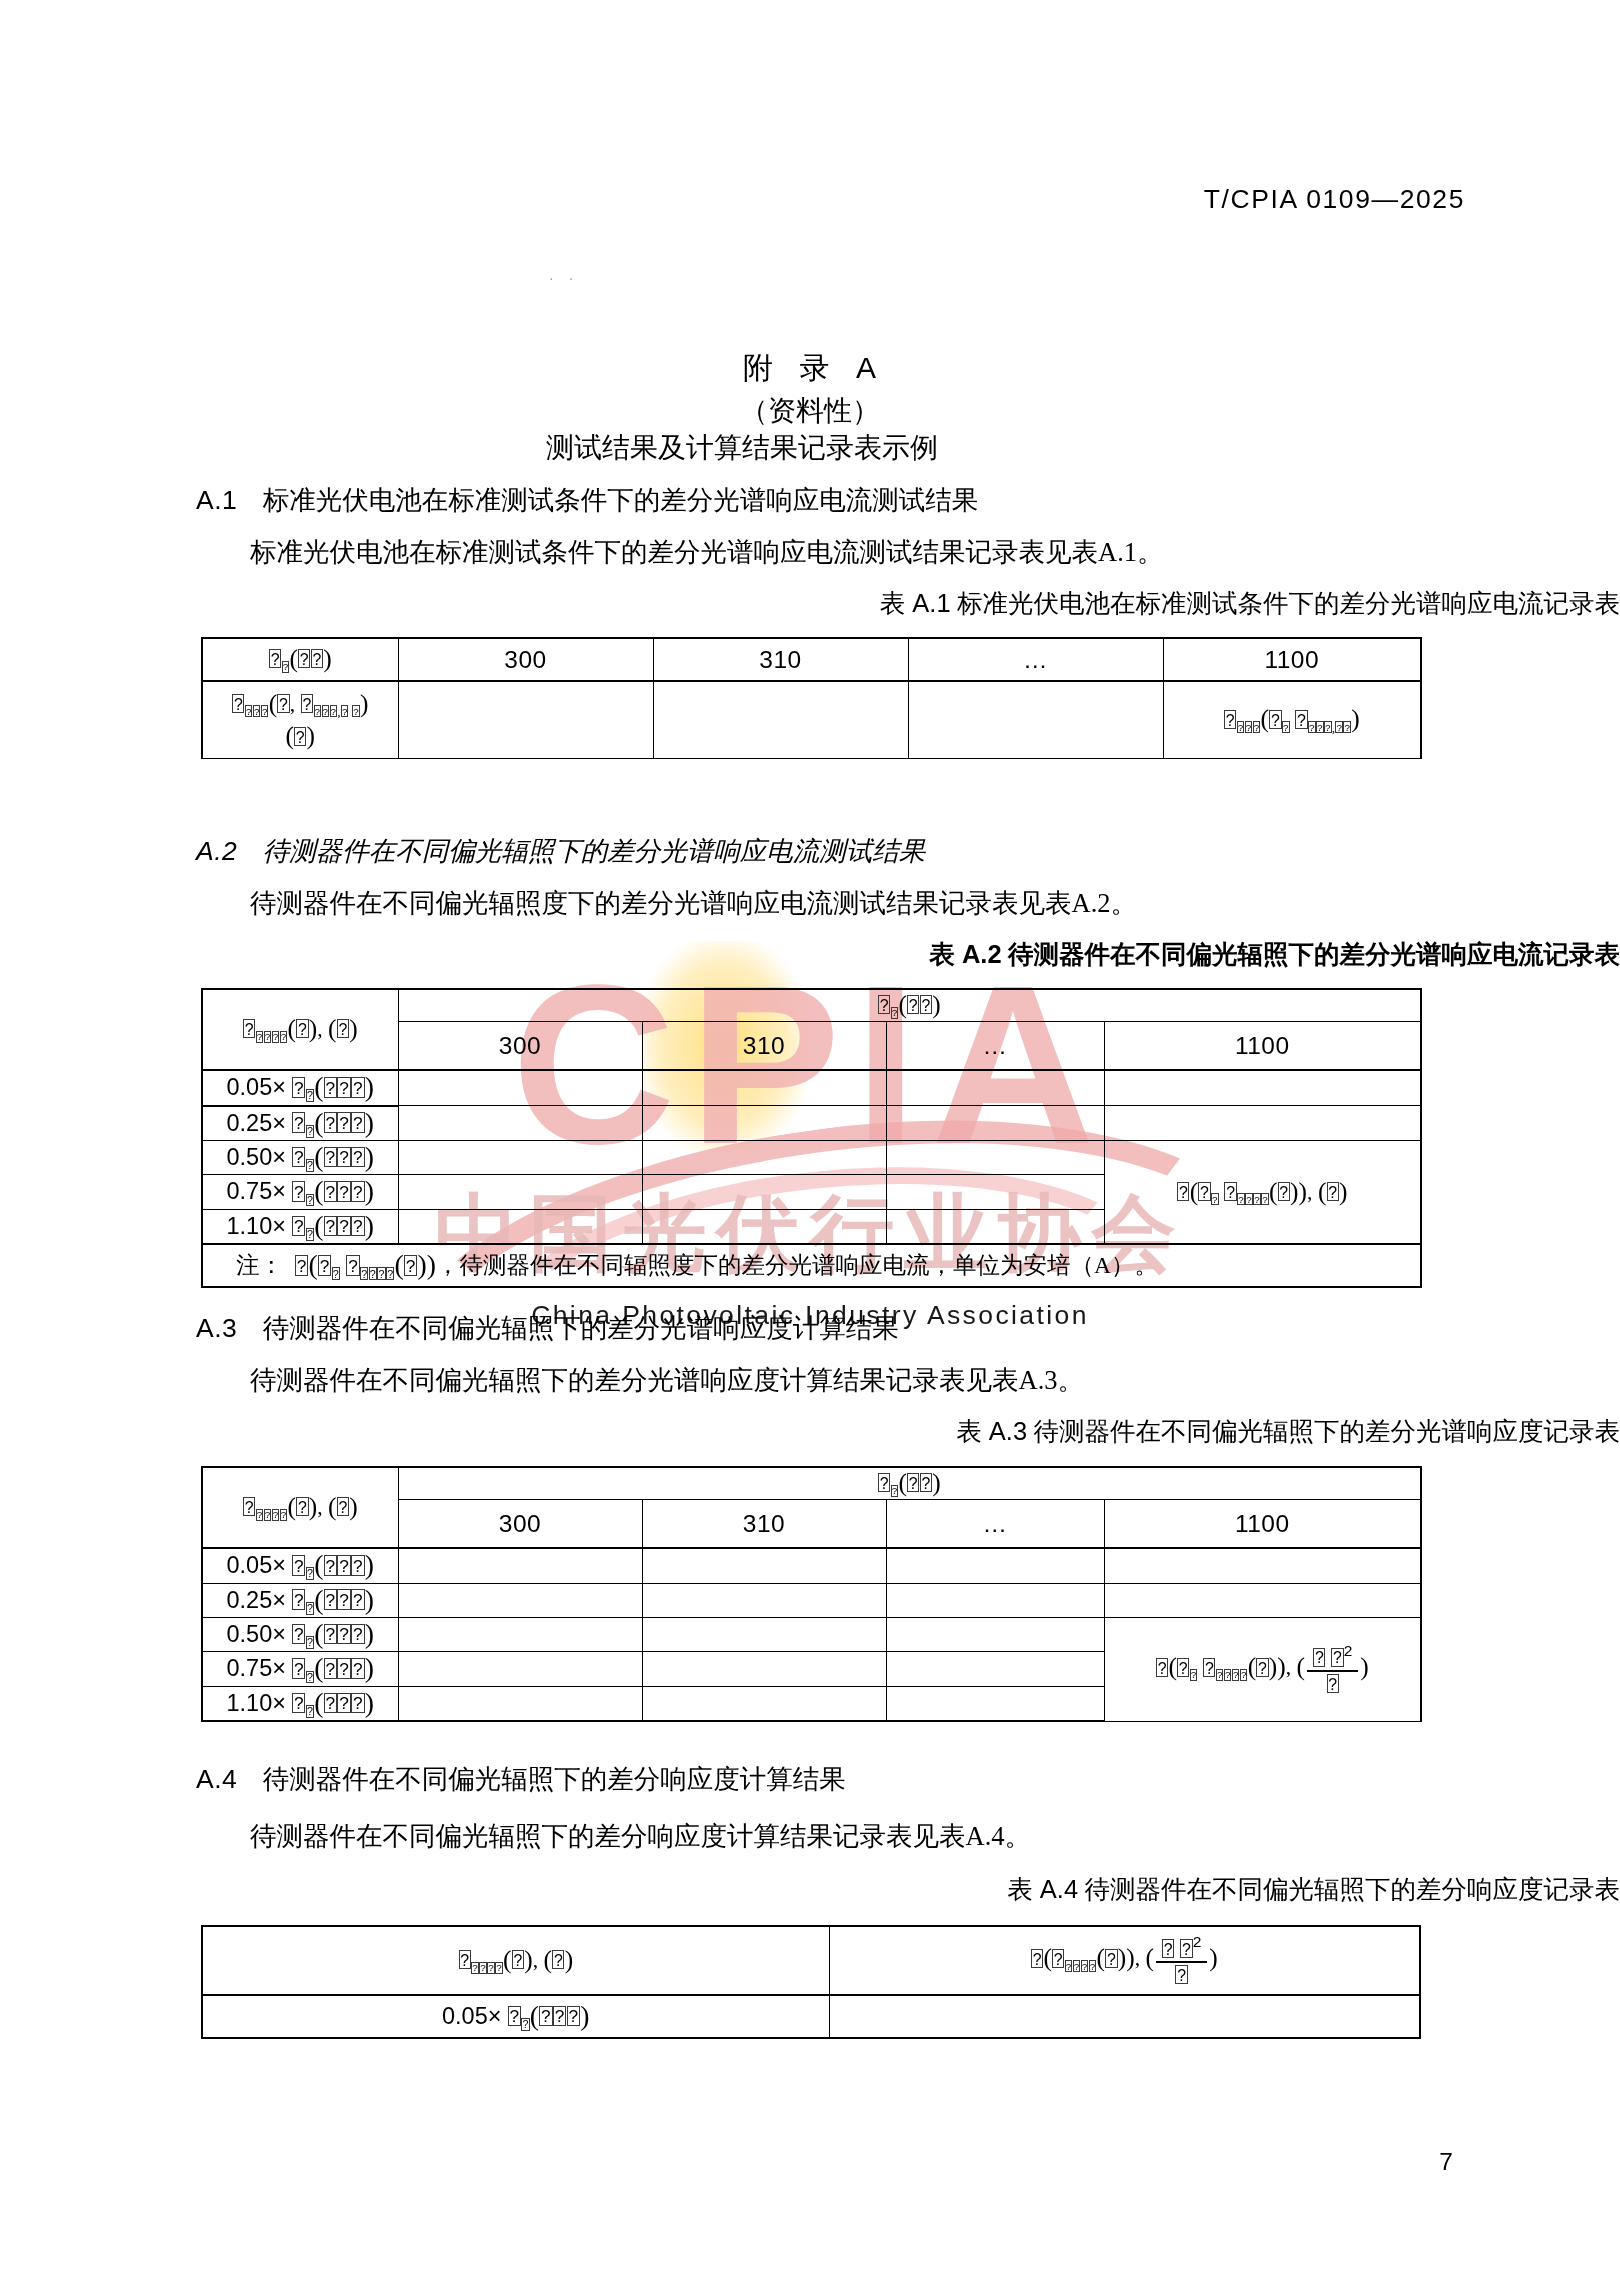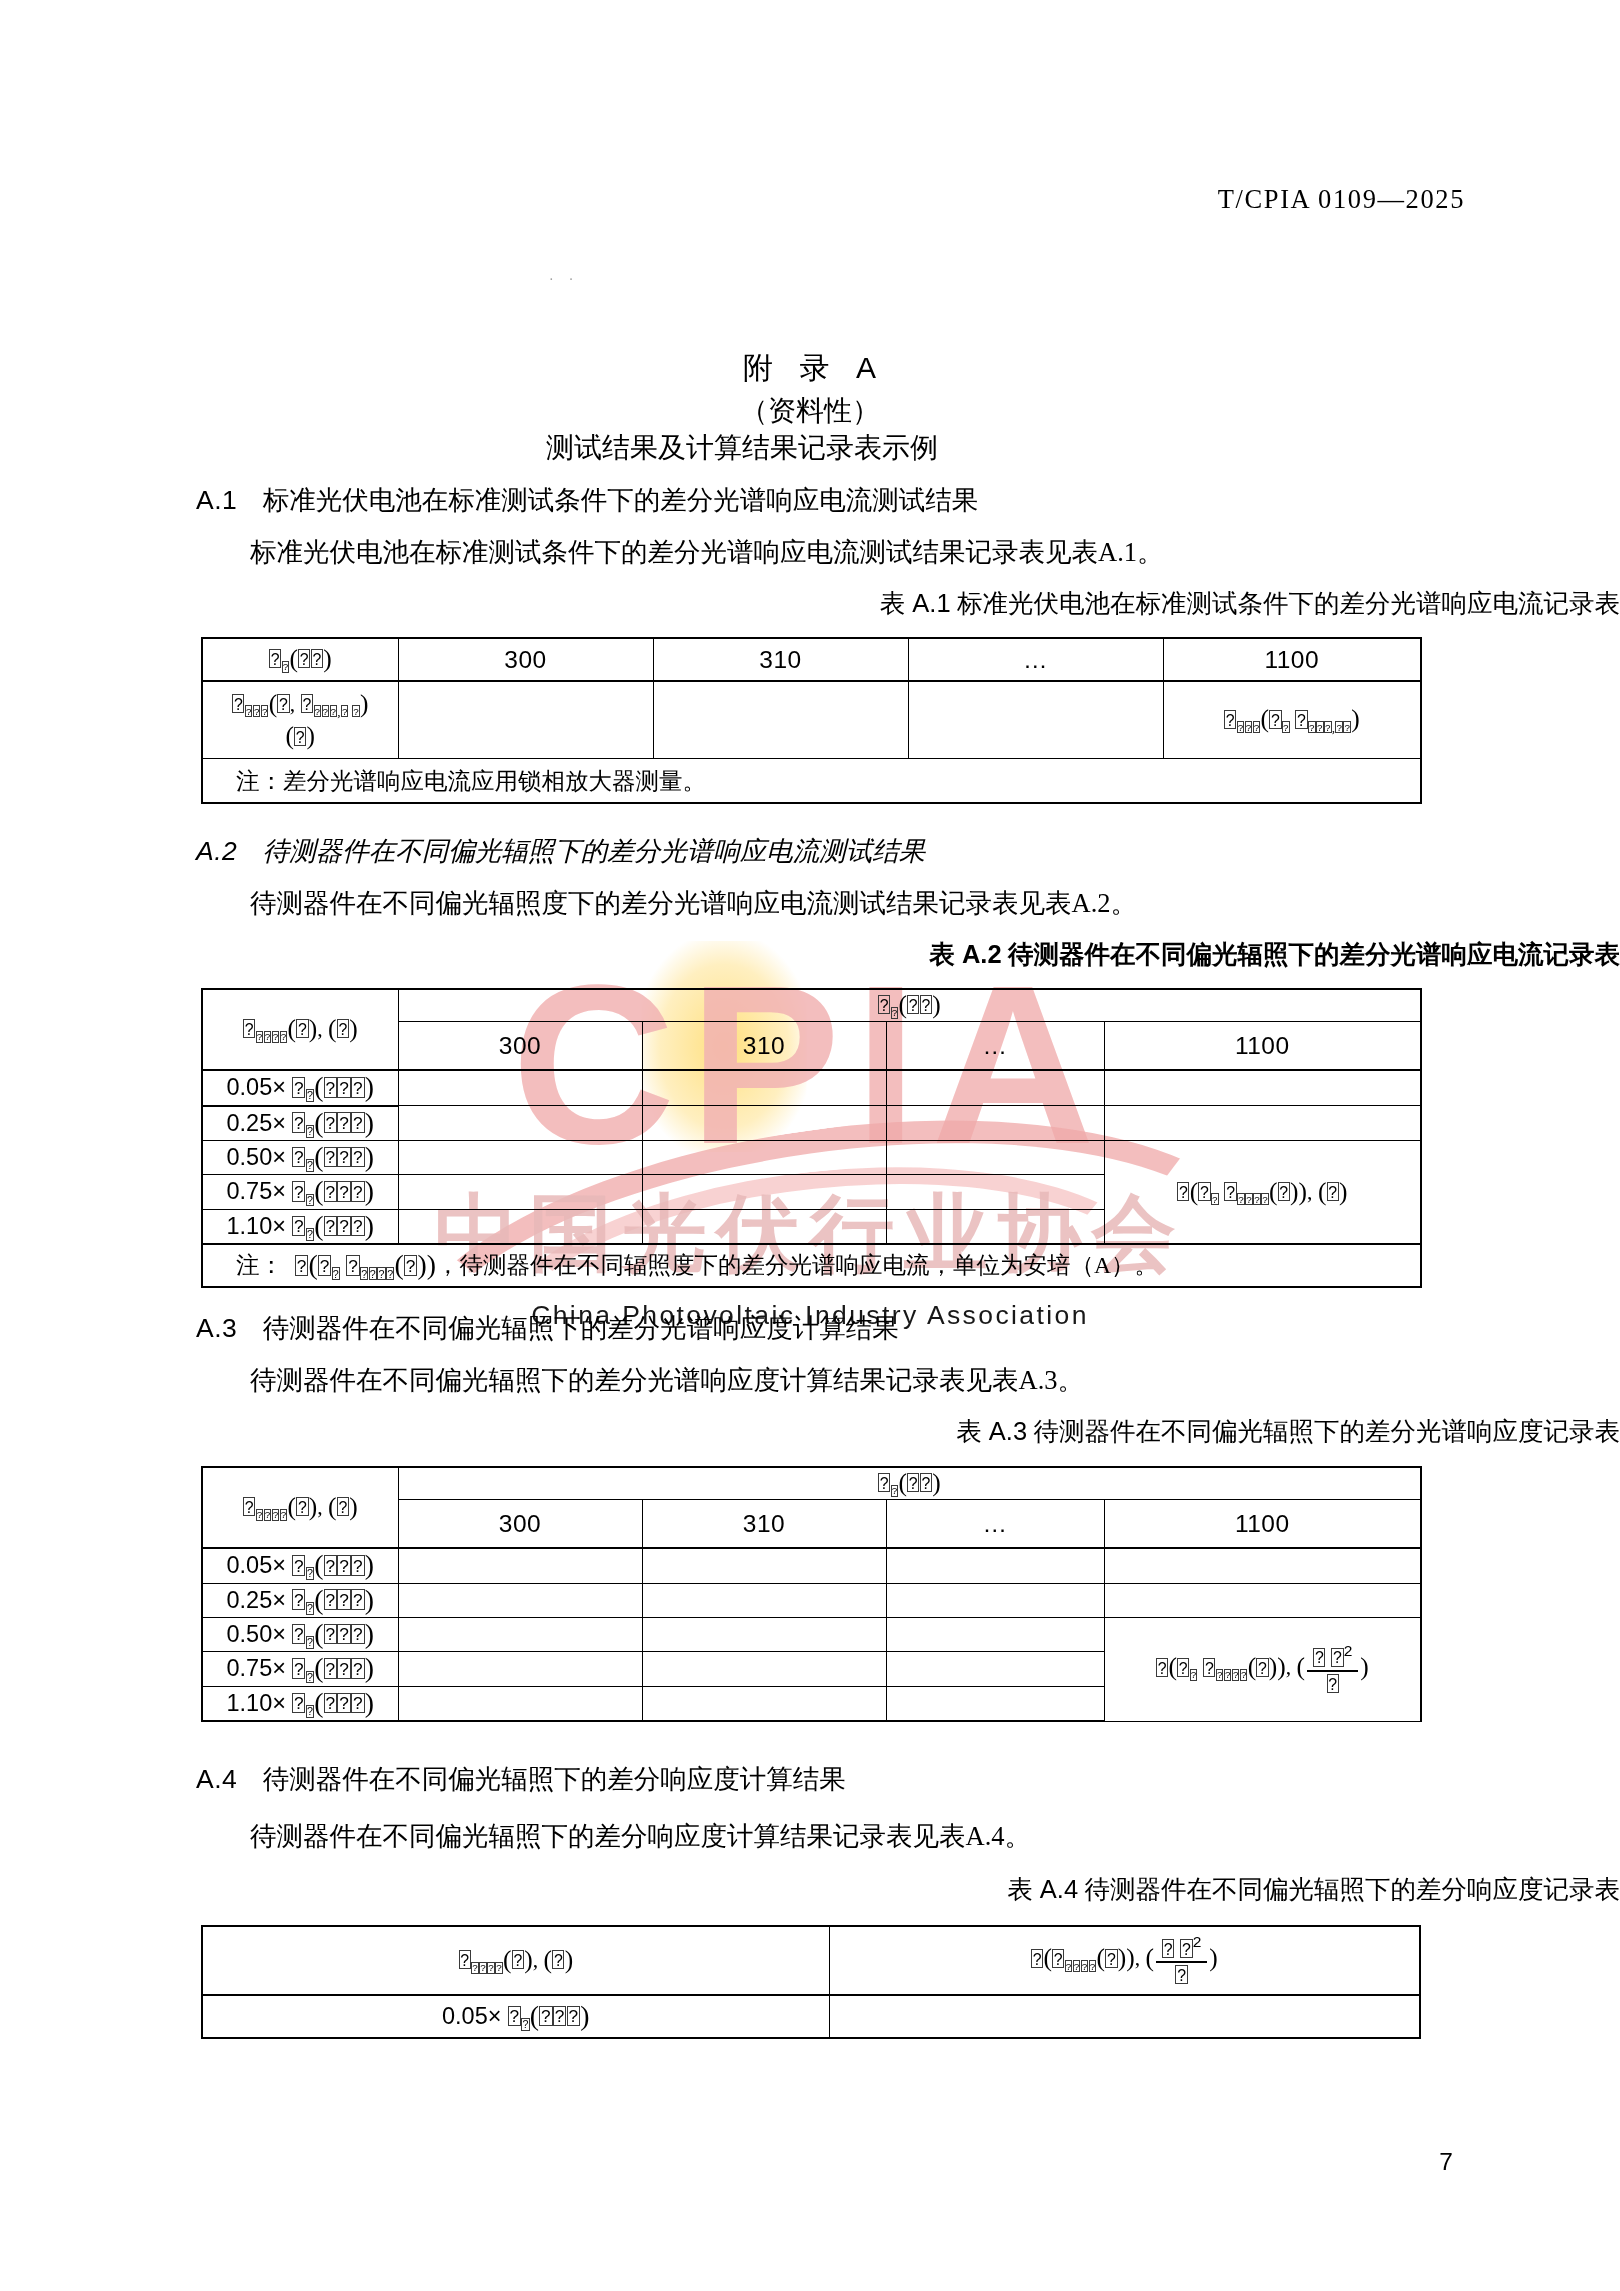--- a/index.html
+++ b/index.html
@@ -116,21 +116,21 @@
     line-height: 1;
   }
 
   
   .content { position: relative; z-index: 2; }
 
   .doc-header {
     position: absolute;
     right: 155px;
     top: 184px;
-    font-family: Liberation Serif, serif;
+    font-family: Liberation Sans, sans-serif;
     font-size: 26.5px;
     letter-spacing: 1.6px;
     white-space: nowrap;
   }
 
   .annex-title {
     position: absolute;
     left: 0; top: 348px; width: 1620px;
     text-align: center;
     font-size: 30px;
@@ -326,23 +326,20 @@
             </div>
             <div style="line-height:1.25"><span class="paren">(</span><span class="tofu"></span><span class="paren">)</span></div>
           </td>
           <td></td>
           <td></td>
           <td></td>
           <td class="rightline">
             <span class="tofu"></span><span class="sub"><span class="tofu"></span><span class="tofu"></span><span class="tofu"></span></span><span class="paren">(</span><span class="tofu"></span><span class="sub"><span class="tofu"></span></span>&nbsp;<span class="tofu"></span><span class="sub"><span class="tofu"></span><span class="tofu"></span><span class="tofu"></span>,<span class="tofu"></span><span class="tofu"></span></span><span class="paren">)</span>
           </td>
         </tr>
-        <tr>
-          <td class="note-cell leftline rightline botline" colspan="5" style="height:43px">注：差分光谱响应电流应用锁相放大器测量。</td>
-        </tr>
       </tbody>
     </table>
 
     <div class="clause" style="top:833px;font-style:italic;">
       <span class="num">A.2</span><span class="gap"></span><span>待测器件在不同偏光辐照下的差分光谱响应电流测试结果</span>
     </div>
     <div class="para" style="top:885px;">待测器件在不同偏光辐照度下的差分光谱响应电流测试结果记录表见表A.2。</div>
     <div class="tbl-caption" style="top:937px;font-weight:bold;">
       <span class="lbl">表 A.2</span>&nbsp;<span>待测器件在不同偏光辐照下的差分光谱响应电流记录表</span>
     </div>

